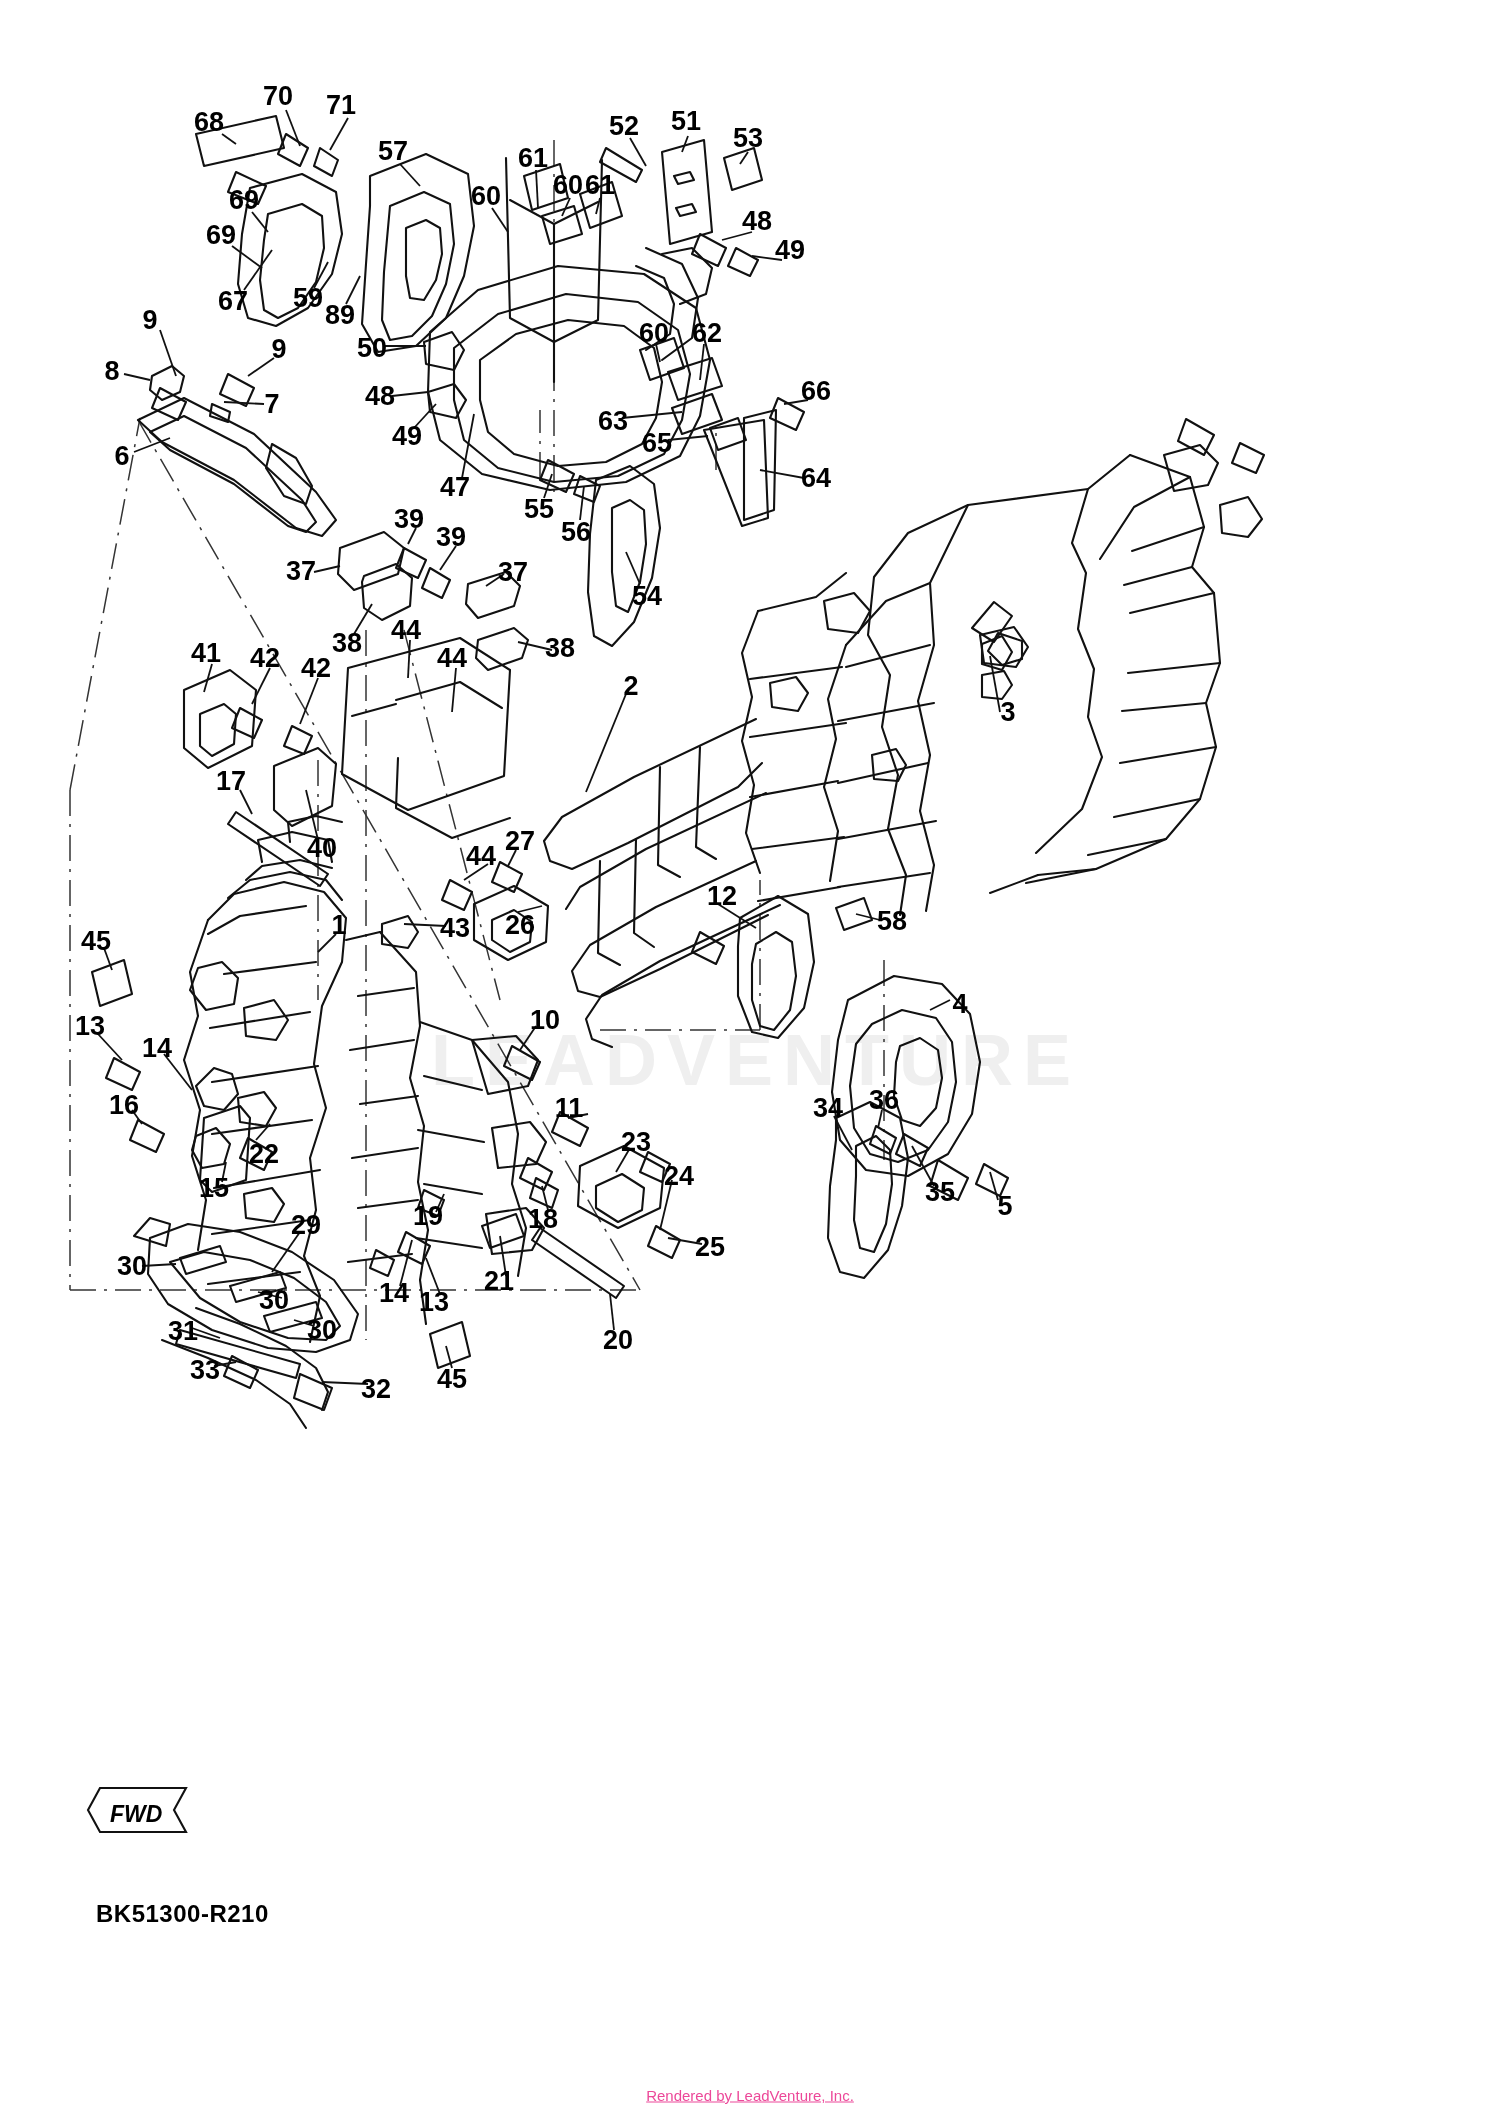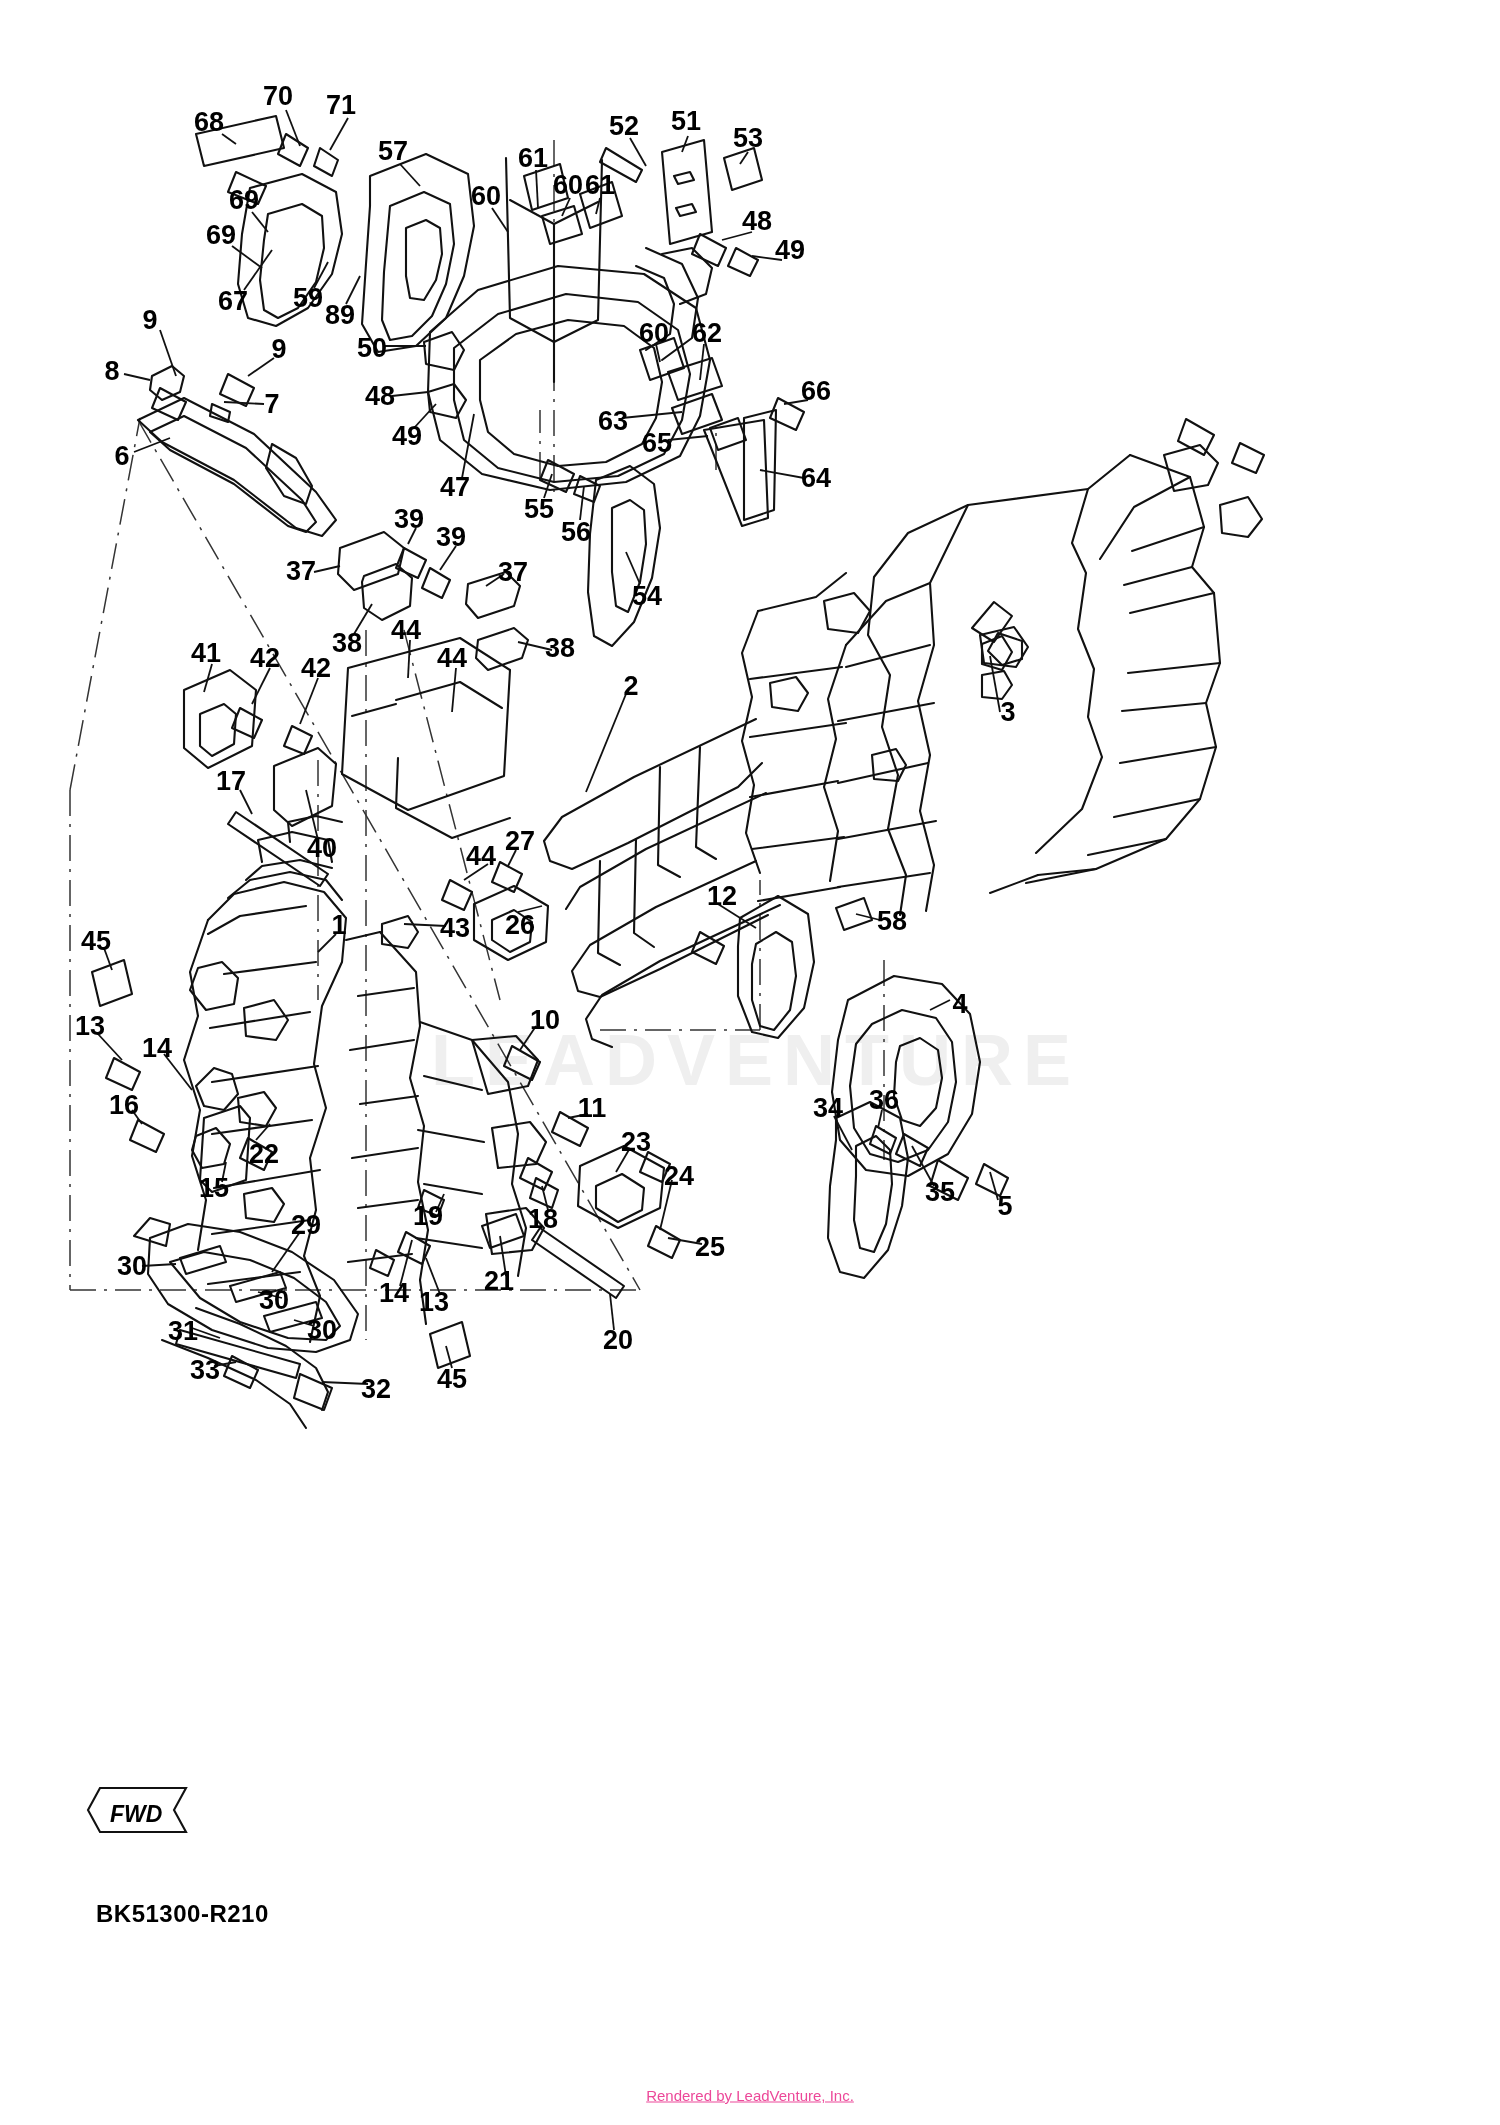--- a/index.html
+++ b/index.html
@@ -526,21 +526,21 @@
       <div class="callout" style="left: 455px; top: 928px;">43</div>
       <div class="callout" style="left: 722px; top: 896px;">12</div>
       <div class="callout" style="left: 892px; top: 921px;">58</div>
       <div class="callout" style="left: 339px; top: 925px;">1</div>
       <div class="callout" style="left: 96px; top: 941px;">45</div>
       <div class="callout" style="left: 960px; top: 1004px;">4</div>
       <div class="callout" style="left: 545px; top: 1020px;">10</div>
       <div class="callout" style="left: 90px; top: 1026px;">13</div>
       <div class="callout" style="left: 157px; top: 1048px;">14</div>
       <div class="callout" style="left: 124px; top: 1105px;">16</div>
-      <div class="callout" style="left: 592px; top: 1108px;">11</div>
+      <div class="callout" style="left: 569px; top: 1108px;">11</div>
       <div class="callout" style="left: 264px; top: 1118px; margin-top: 36px;">22</div>
       <div class="callout" style="left: 828px; top: 1108px;">34</div>
       <div class="callout" style="left: 884px; top: 1100px;">36</div>
       <div class="callout" style="left: 636px; top: 1142px;">23</div>
       <div class="callout" style="left: 679px; top: 1176px;">24</div>
       <div class="callout" style="left: 214px; top: 1188px;">15</div>
       <div class="callout" style="left: 940px; top: 1192px;">35</div>
       <div class="callout" style="left: 1005px; top: 1206px;">5</div>
       <div class="callout" style="left: 428px; top: 1216px;">19</div>
       <div class="callout" style="left: 543px; top: 1219px;">18</div>

